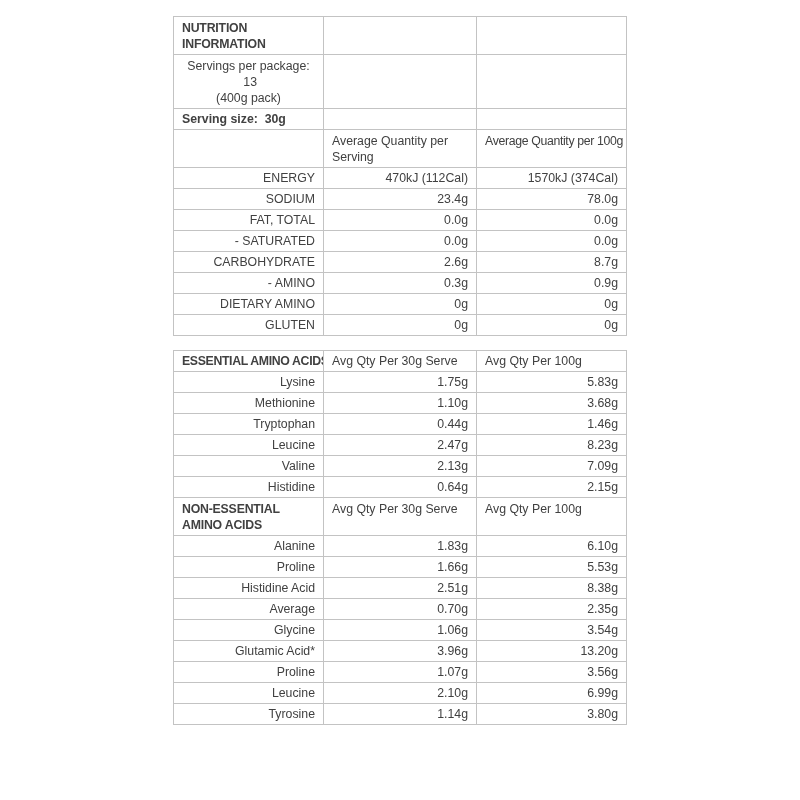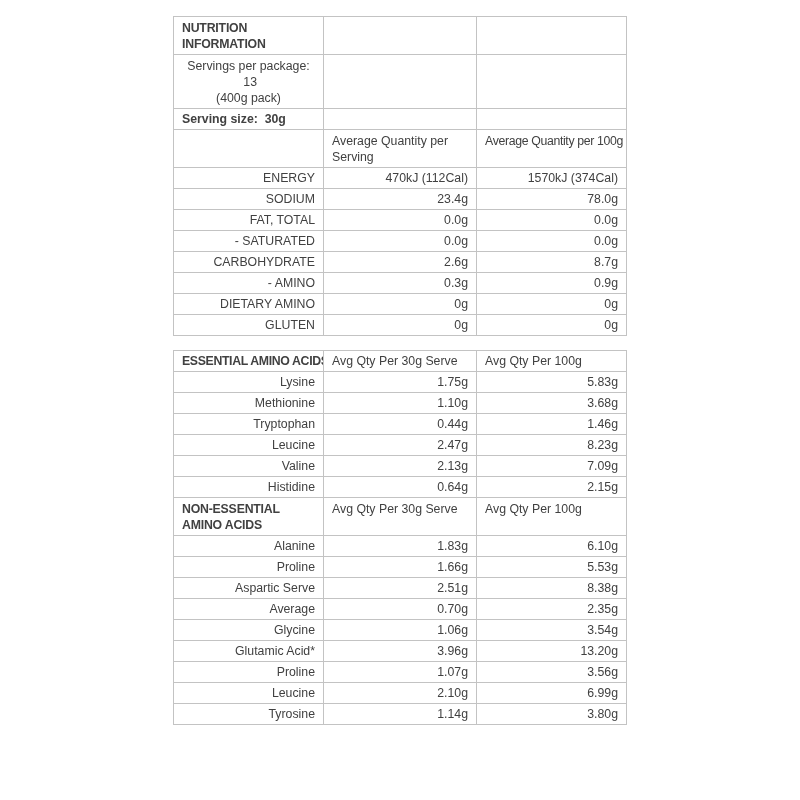--- a/index.html
+++ b/index.html
@@ -157,21 +157,21 @@
         <td>Alanine</td>
         <td>1.83g</td>
         <td>6.10g</td>
       </tr>
         <tr>
         <td>Proline</td>
         <td>1.66g</td>
         <td>5.53g</td>
       </tr>
         <tr>
-        <td>Aspartic Serve</td>
+        <td>Histidine Acid</td>
         <td>2.51g</td>
         <td>8.38g</td>
       </tr>
         <tr>
         <td>Average</td>
         <td>0.70g</td>
         <td>2.35g</td>
       </tr>
         <tr>
         <td>Glycine</td>

